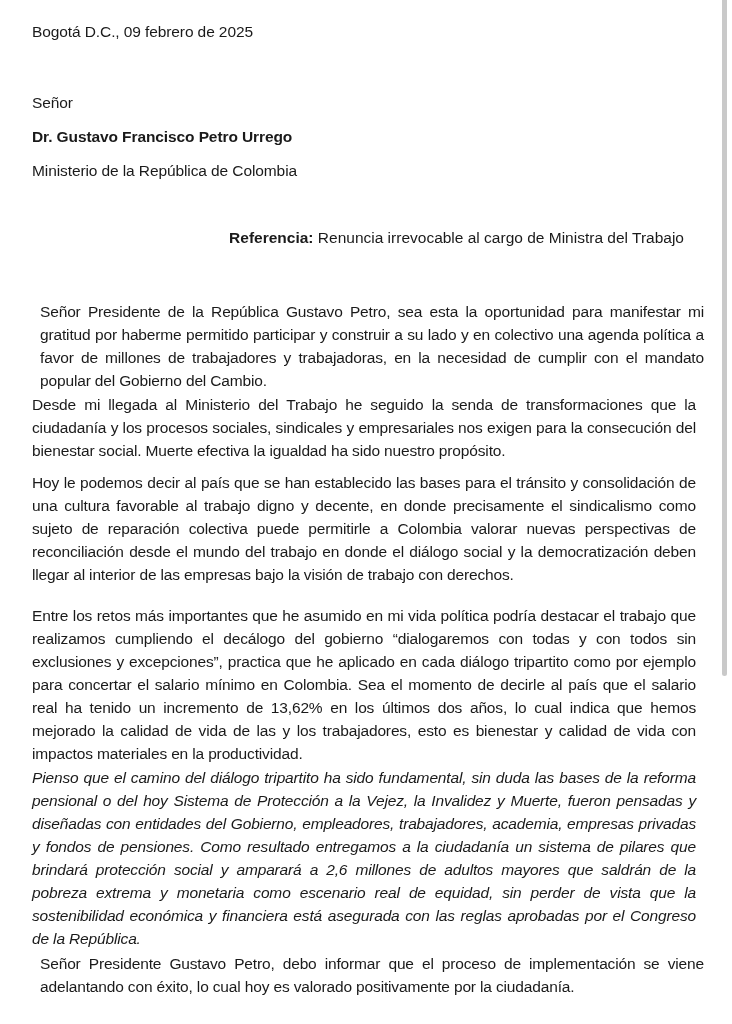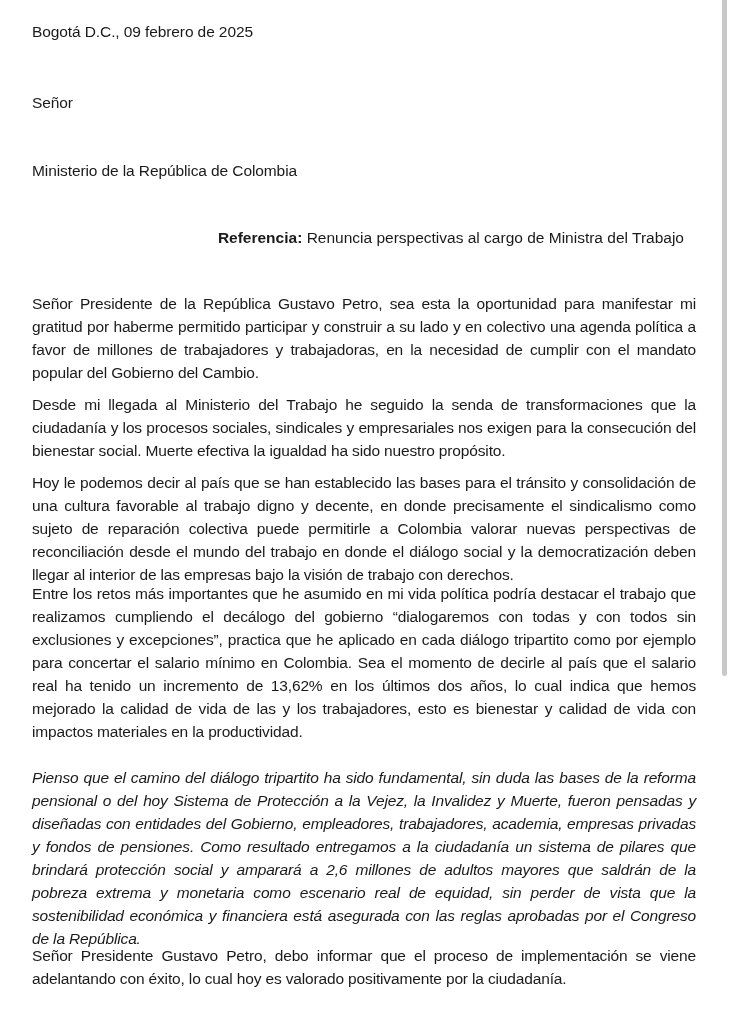--- a/index.html
+++ b/index.html
@@ -11,38 +11,39 @@
   .date { top: 22px; }
   .salute { top: 93px; }
   .addressee { top: 127px; font-weight: bold; }
   .addressee-title { top: 161px; }
   .reference { position: absolute; top: 228px; right: 38px; font-size: 15.5px; line-height: 20px; white-space: nowrap; }
   .reference b { font-weight: bold; }
   .para { position: absolute; left: 32px; width: 664px; font-size: 15.5px; line-height: 23px; text-align: justify; text-align-last: left; letter-spacing: -0.15px; }
   .p1 { top: 292px; }
   .p2 { top: 393px; }
   .p3 { top: 471px; }
-  .p4 { top: 582px; }
+  .p4 { top: 604px; }
   .p5 { top: 766px; font-style: italic; }
   .p6 { top: 944px; }
 </style>
 </head>
 <body>
 
 <div class="page">
   <div class="line date">Bogotá D.C., 09 febrero de 2025</div>
   <div class="line salute">Señor</div>
+  <div class="line addressee">Dr. Gustavo Francisco Petro Urrego</div>
   <div class="line addressee-title">Ministerio de la República de Colombia</div>
 
   <div class="reference">
     <b>Referencia:</b>
-    <span>Renuncia perspectivas al cargo de Ministra del Trabajo</span>
+    <span>Renuncia irrevocable al cargo de Ministra del Trabajo</span>
   </div>
 
-  <p class="para p1" style="margin: 0px;">Señor Presidente de la República Gustavo Petro, sea esta la oportunidad para manifestar mi gratitud por haberme permitido participar y construir a su lado y en colectivo una agenda política a favor de millones de trabajadores y trabajadoras, en la necesidad de cumplir con el mandato popular del Gobierno del Cambio.</p>
+  <p class="para p1" style="margin: 8px;">Señor Presidente de la República Gustavo Petro, sea esta la oportunidad para manifestar mi gratitud por haberme permitido participar y construir a su lado y en colectivo una agenda política a favor de millones de trabajadores y trabajadoras, en la necesidad de cumplir con el mandato popular del Gobierno del Cambio.</p>
   <p class="para p2" style="margin: 0px;">Desde mi llegada al Ministerio del Trabajo he seguido la senda de transformaciones que la ciudadanía y los procesos sociales, sindicales y empresariales nos exigen para la consecución del bienestar social.  Muerte efectiva la igualdad ha sido nuestro propósito.</p>
   <p class="para p3" style="margin: 0px;">Hoy le podemos decir al país que se han establecido las bases para el tránsito y consolidación de una cultura favorable al trabajo digno y decente, en donde precisamente el sindicalismo como sujeto de reparación colectiva puede permitirle a Colombia valorar nuevas perspectivas de reconciliación desde el mundo del trabajo en donde el diálogo social y la democratización deben llegar al interior de las empresas bajo la visión de trabajo con derechos.</p>
   <p class="para p4" style="margin: 0px;">Entre los retos más importantes que he asumido en mi vida política podría destacar el trabajo que realizamos cumpliendo el decálogo del gobierno “dialogaremos con todas y con todos sin exclusiones y excepciones”, practica que he aplicado en cada diálogo tripartito como por ejemplo para concertar el salario mínimo en Colombia.  Sea el momento de decirle al país que el salario real ha tenido un incremento de 13,62% en los últimos dos años, lo cual indica que hemos mejorado la calidad de vida de las y los trabajadores, esto es bienestar y calidad de vida con impactos materiales en la productividad.</p>
   <p class="para p5" style="margin: 0px;">Pienso que el camino del diálogo tripartito ha sido fundamental, sin duda las bases de la reforma pensional o del hoy Sistema de Protección a la Vejez, la Invalidez y Muerte, fueron pensadas y diseñadas con entidades del Gobierno, empleadores, trabajadores, academia, empresas privadas y fondos de pensiones.  Como resultado entregamos a la ciudadanía un sistema de pilares que brindará protección social y amparará a 2,6 millones de adultos mayores que saldrán de la pobreza extrema y monetaria como escenario real de equidad, sin perder de vista que la sostenibilidad económica y financiera está asegurada con las reglas aprobadas por el Congreso de la República.</p>
-  <p class="para p6" style="margin: 0px;">Señor Presidente Gustavo Petro, debo informar que el proceso de implementación se viene adelantando con éxito, lo cual hoy es valorado positivamente por la ciudadanía.</p>
+  <p class="para p6" style="margin: 8px;">Señor Presidente Gustavo Petro, debo informar que el proceso de implementación se viene adelantando con éxito, lo cual hoy es valorado positivamente por la ciudadanía.</p>
 </div>
 
 <div class="scrollbar"></div>
 
 </body></html>

